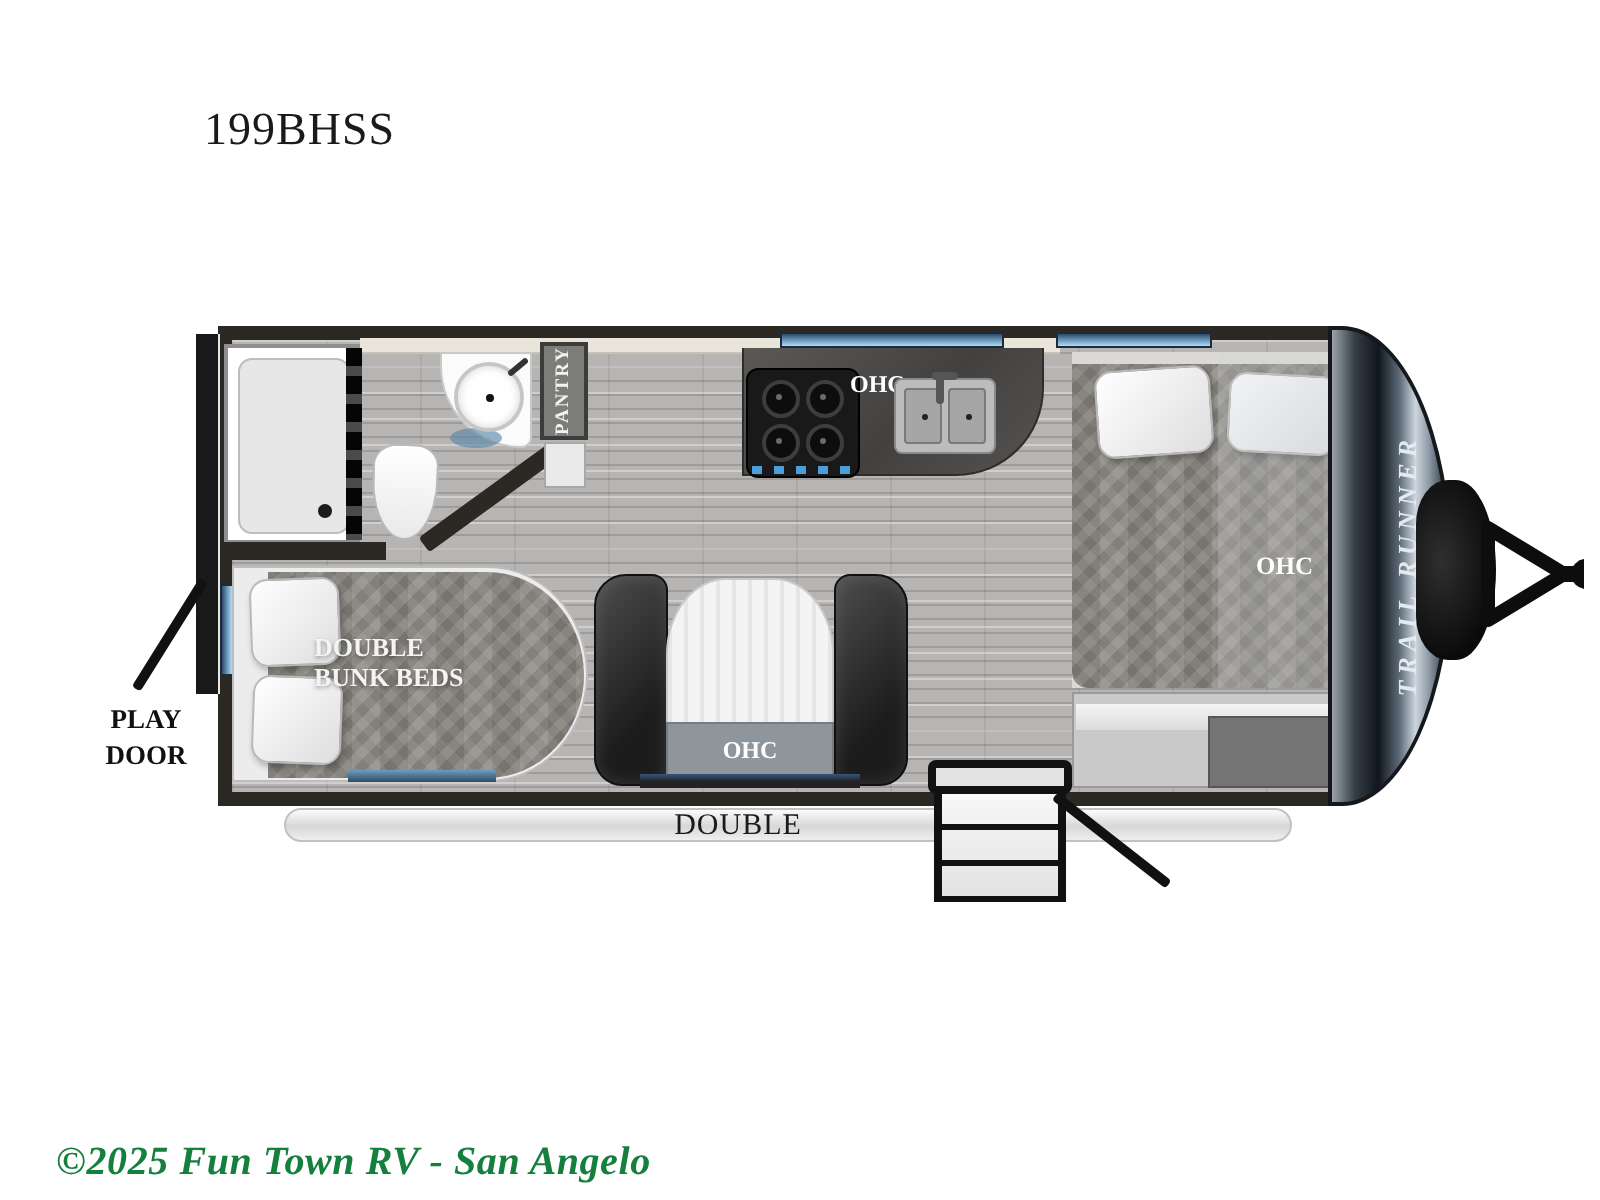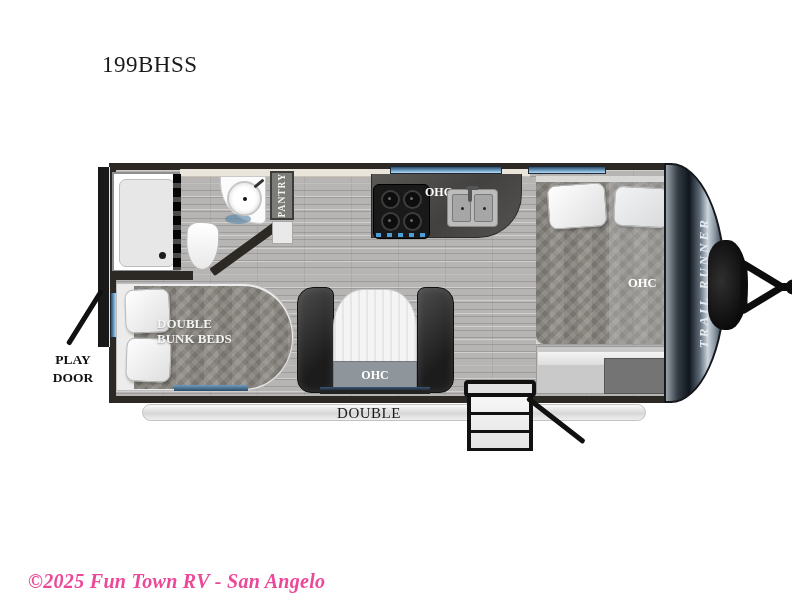--- a/index.html
+++ b/index.html
@@ -2,21 +2,21 @@
 <html><head>
 <meta charset="utf-8">
 <style>
   html,body{margin:0;padding:0;background:#ffffff;}
   #canvas{position:relative;width:768px;height:600px;background:#ffffff;overflow:hidden;
           font-family:Liberation Serif, serif;margin-left:24px;}
   .abs{position:absolute;box-sizing:border-box;}
 
   
   #model-title{left:78px;top:52px;font-size:23px;color:#1a1a1a;letter-spacing:.5px;}
-  #watermark{left:4px;top:570px;font-size:20px;font-weight:bold;font-style:italic;color:#ec4899;letter-spacing:.3px;text-align:center;}
+  #watermark{left:4px;top:570px;font-size:20px;font-weight:bold;font-style:italic;color:#15803d;letter-spacing:.3px;text-align:center;}
 
   
   #shell{left:85px;top:163px;width:563px;height:240px;border:7px solid #2c2823;
          background-color:#b7b5b3;
          background-image:
            repeating-linear-gradient(180deg,rgba(255,255,255,.35) 0 1px,transparent 1px 13px),
            repeating-linear-gradient(180deg,rgba(70,70,70,.22) 6px 7px,transparent 7px 13px),
            repeating-linear-gradient(90deg,rgba(100,100,100,.14) 0 1px,transparent 1px 47px);}
   #backsplash{left:156px;top:169px;width:350px;height:8px;background:#eae5da;border-bottom:1px solid #c9c2b4;}
 

